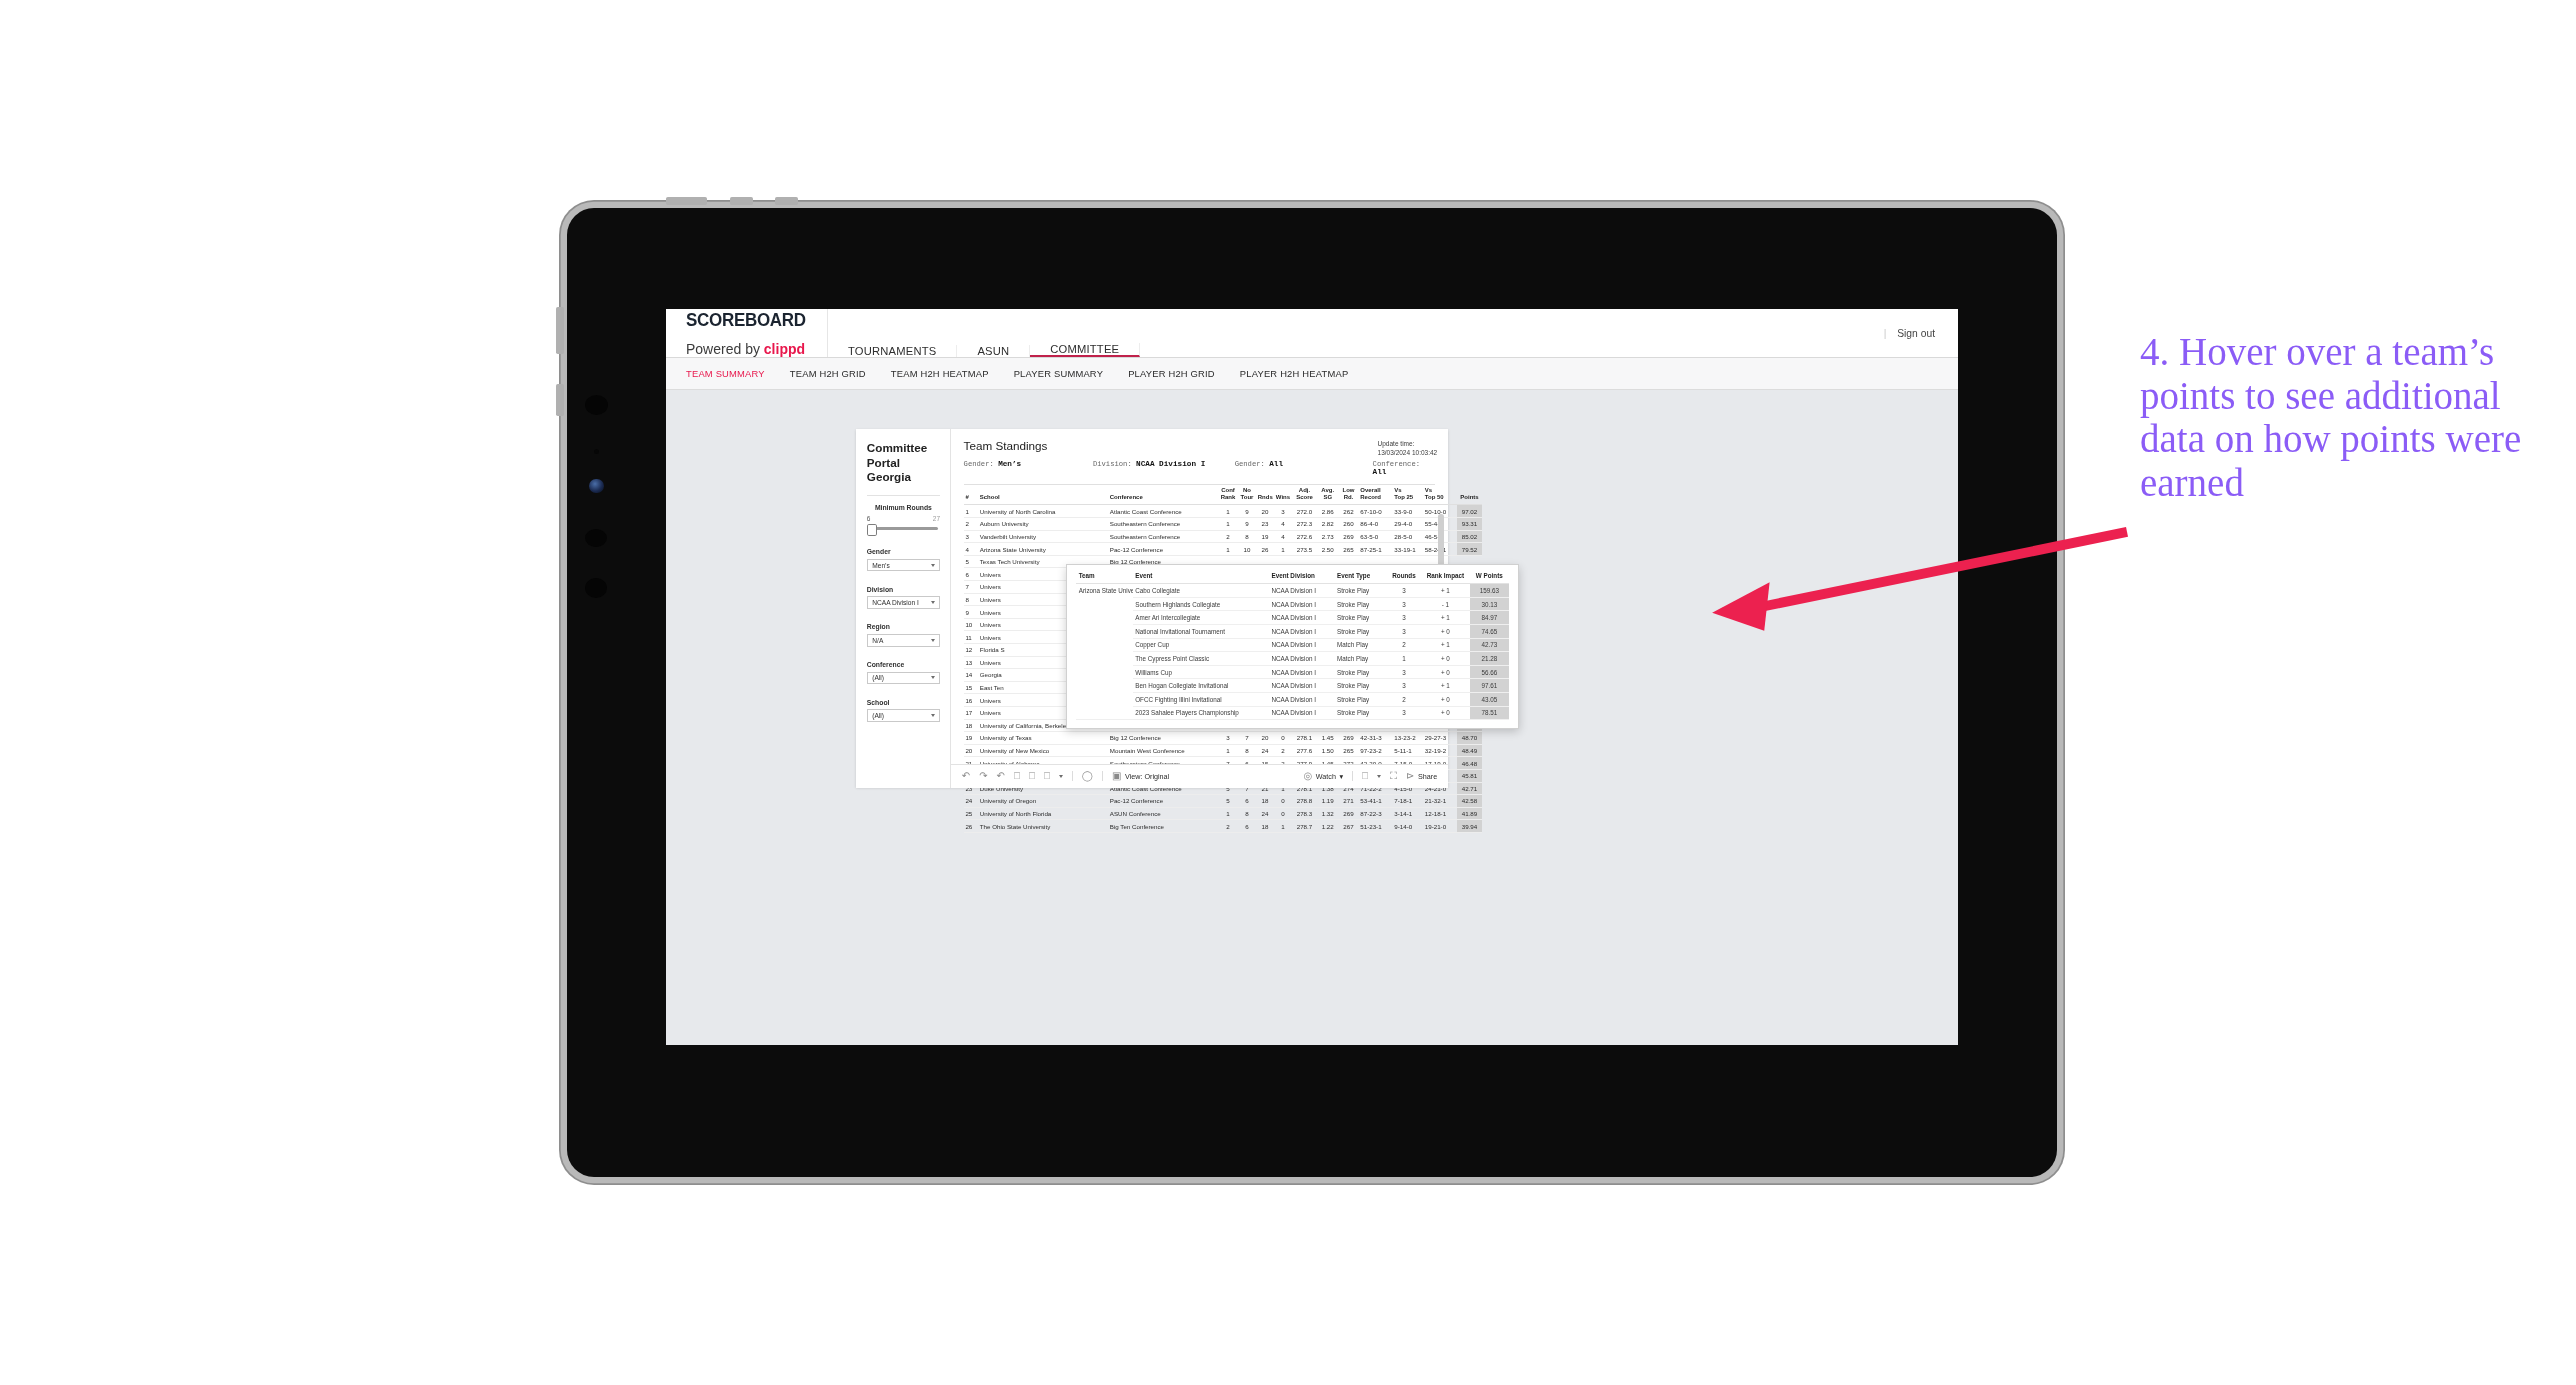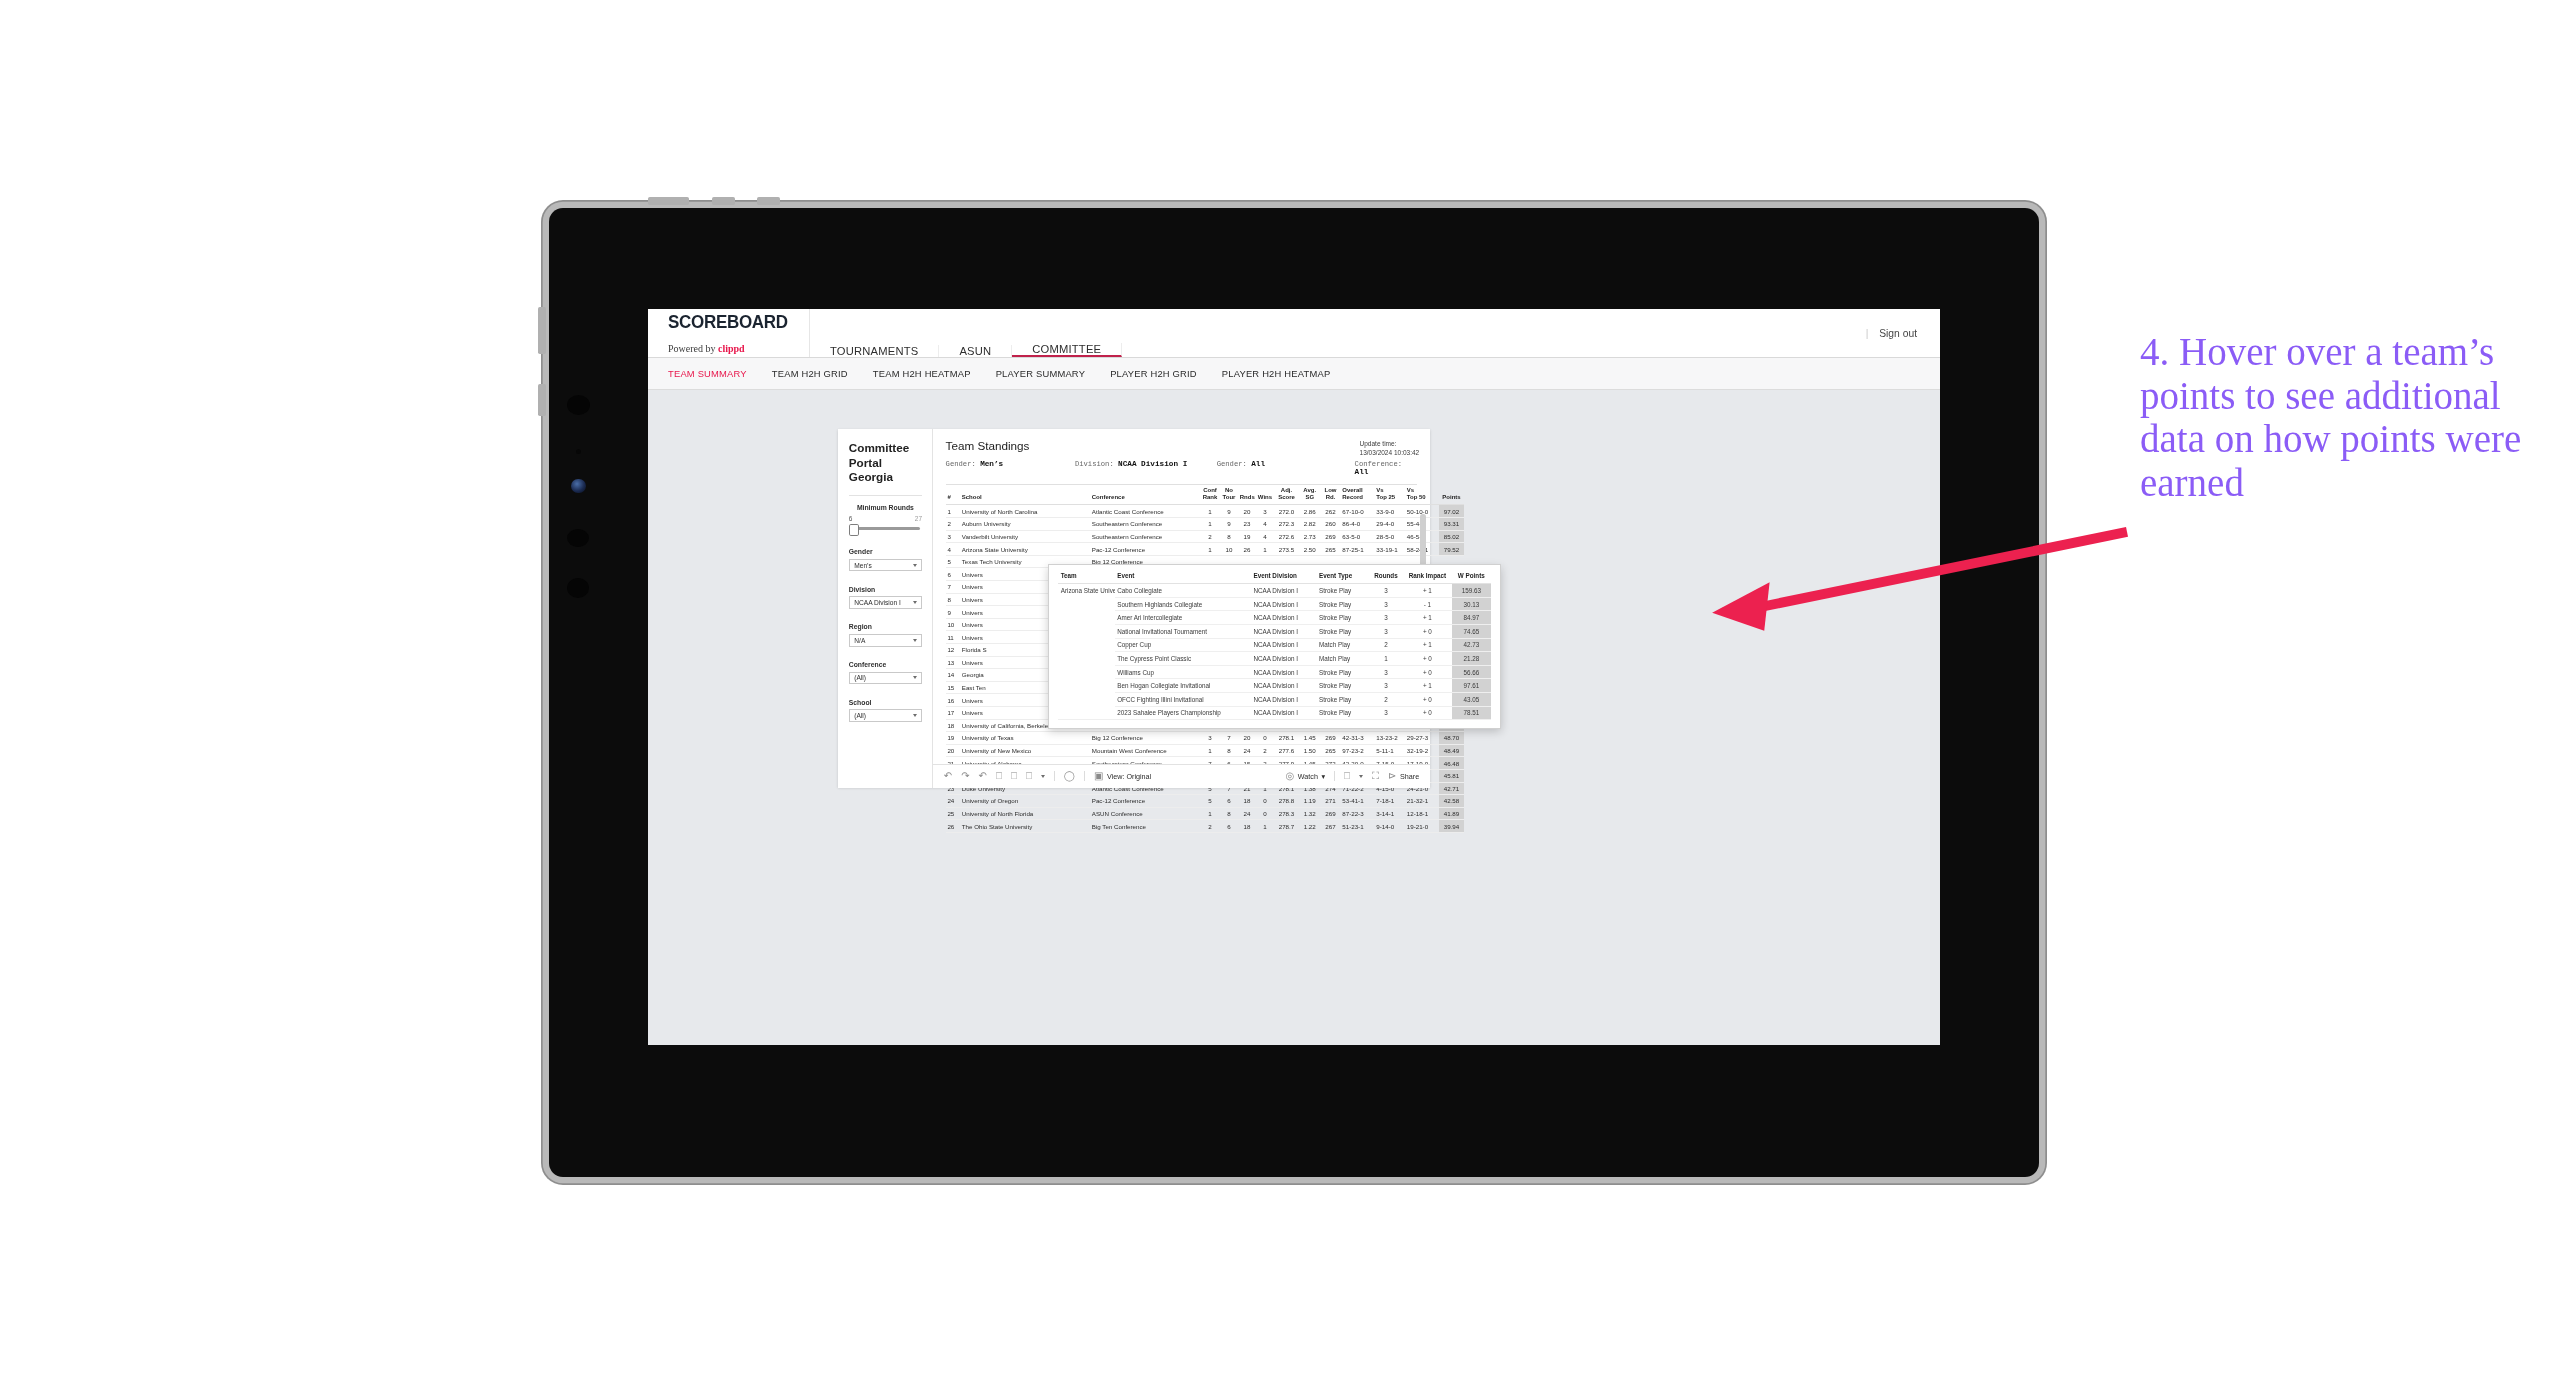--- a/index.html
+++ b/index.html
@@ -7,24 +7,24 @@
     background: #ffffff;
     width: 2576px; height: 1386px;
     overflow: hidden;
     font-family: "Liberation Sans", sans-serif;
   }
   #root { position: relative; width: 2576px; height: 1386px; background:#fff; }
 
   
   .device {
     position: absolute;
-    left: 549px; top: 208px;
+    left: 567px; top: 208px;
     width: 1490px; height: 969px;
     background: #0c0c0c;
-    border-radius: 14px;
+    border-radius: 27px;
     box-shadow: 0 0 0 6.3px #b9b9b9, 0 0 0 8px #8e8e8e;
   }
   .dev-btn {
     position:absolute; background:#b0b0b0; border-radius:1.8px;
   }
   .btn-top1 { left: 99px; top: -10.8px; width: 41px; height: 8px; }
   .btn-top2 { left: 163px; top: -10.8px; width: 23px; height: 8px; }
   .btn-top3 { left: 208px; top: -10.8px; width: 23px; height: 8px; }
   .btn-left1 { left: -10.8px; top: 99px; width: 8px; height: 47px; }
   .btn-left2 { left: -10.8px; top: 176px; width: 8px; height: 32px; }
@@ -49,21 +49,21 @@
   
   .appbar {
     height: 48px; background:#fff; display:flex; align-items:stretch;
     border-bottom: 0.9px solid #d9d9d9; position:relative;
   }
   .brand { width: 162px; display:flex; flex-direction:column; justify-content:center;
            padding-left: 20px; border-right:0.9px solid #e6e6e6; box-sizing:border-box; }
   .brand-title { font-family:"Liberation Sans", sans-serif; font-weight:bold;
                  font-size: 17px; letter-spacing: -0.3px; color:#1b2430;
                  transform: scaleY(1.12); transform-origin: left center; }
-  .brand-sub { font-size: 10px; color:#3b3b3b; margin-top:11px;font-family:Liberation Serif, serif; }
+  .brand-sub { font-size: 14px; color:#3b3b3b; margin-top:11px; }
   .brand-sub b { color:#e8174c; }
   .navtabs { display:flex; align-items:flex-end; }
   .navtab { display:flex; align-items:center; padding: 0 20px; font-size: 11.2px;
             color:#2e2e2e; letter-spacing:0.2px; border-right:0.9px solid #ededed; cursor:pointer;}
   .navtab.active { border-bottom: 2.7px solid #c0214b; }
   .appbar-right { margin-left:auto; display:flex; align-items:center;
                   padding-right: 23px; font-size: 10.3px; color:#444; gap:10.8px; }
   .sep-v { color:#c9c9c9; }
 
   

